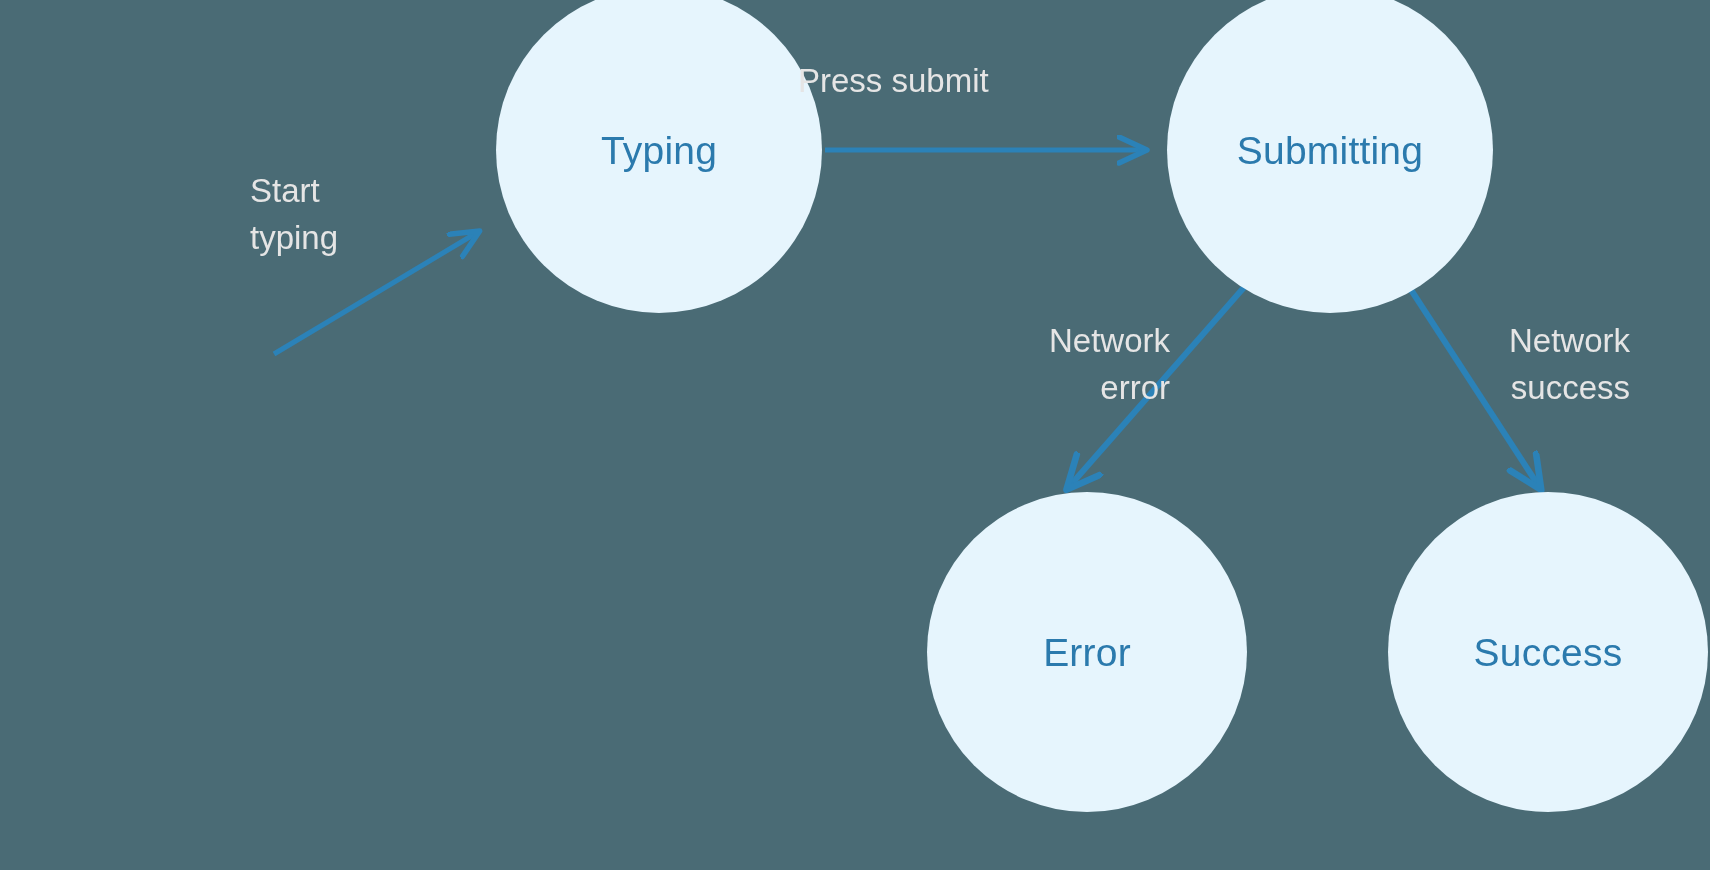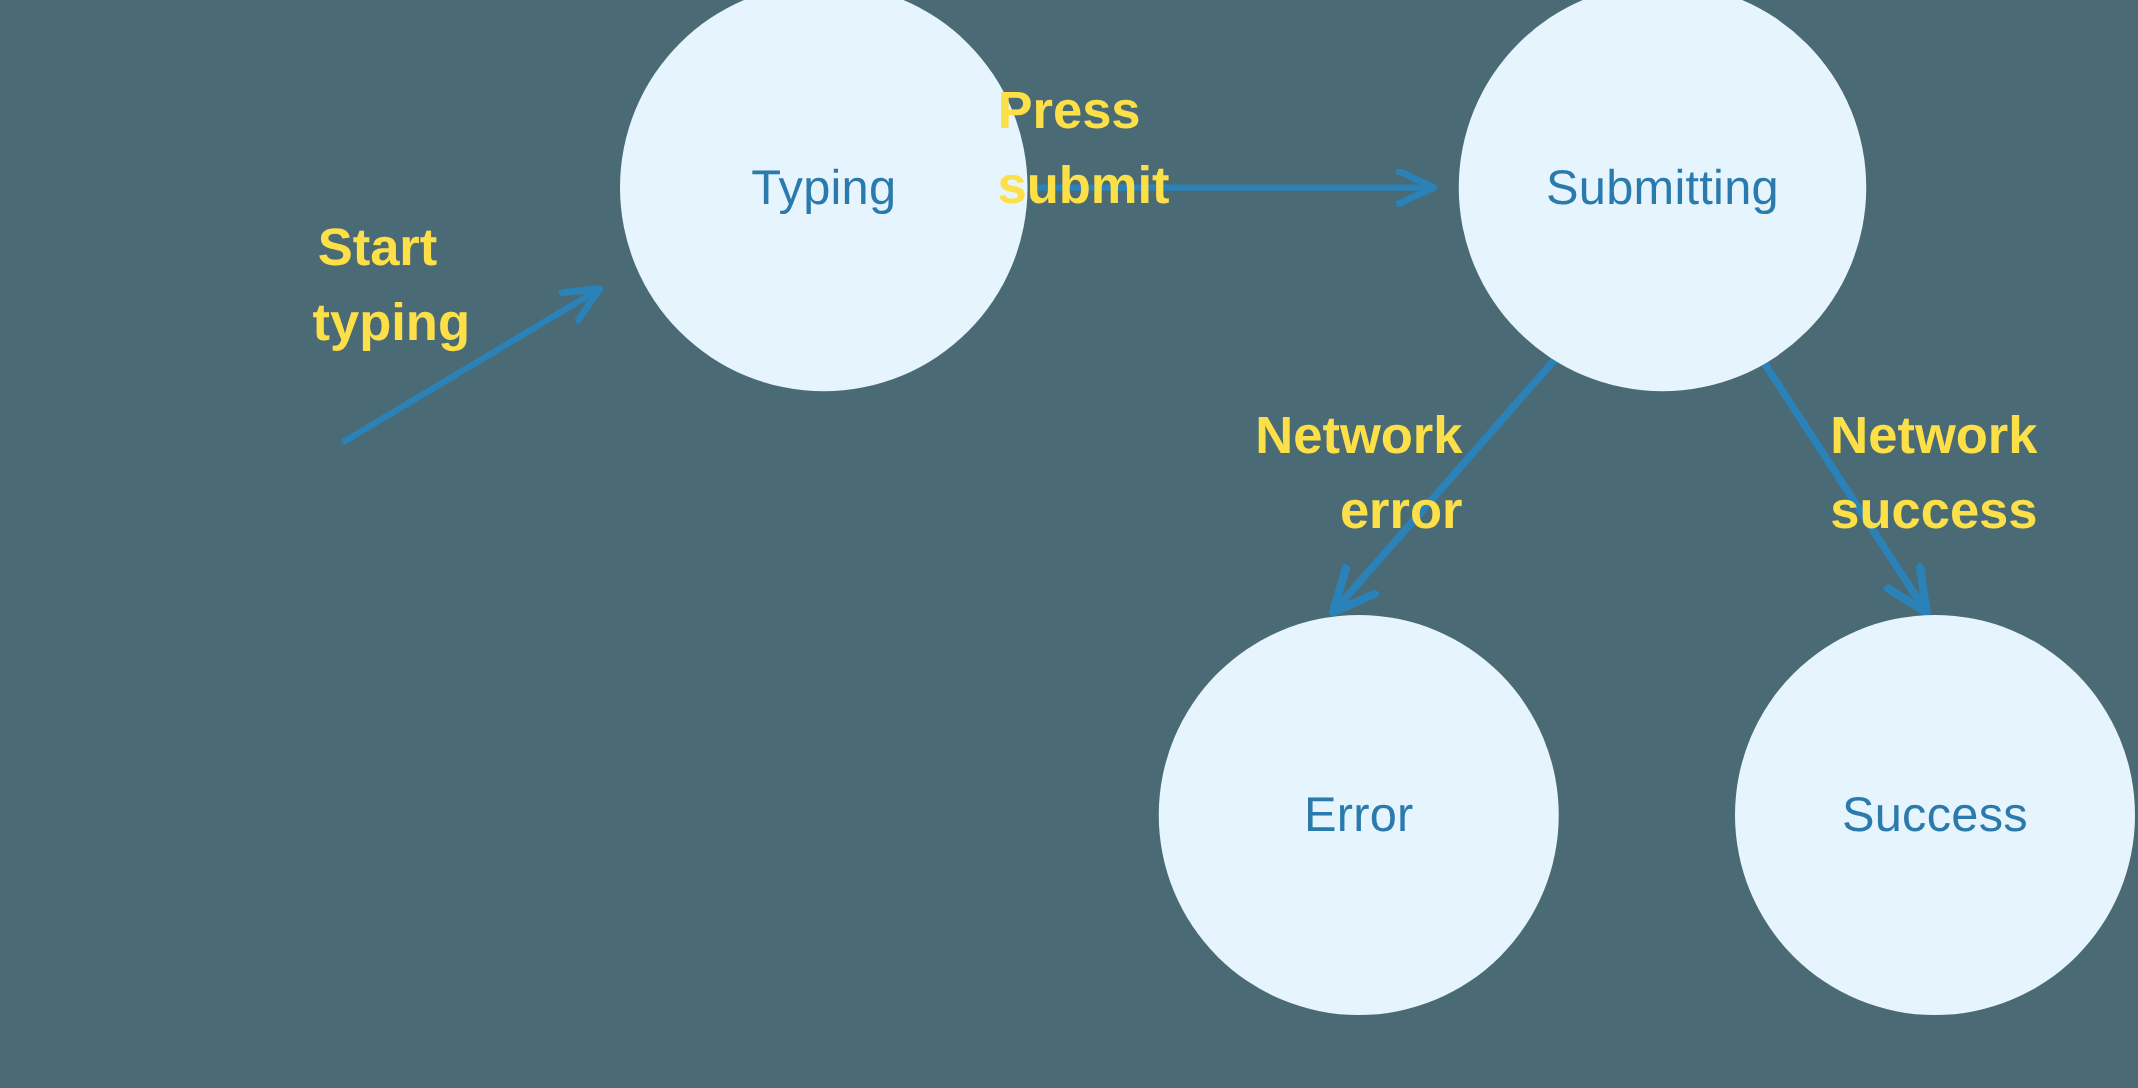--- a/index.html
+++ b/index.html
@@ -33,27 +33,27 @@
   .node-label {
     color: #2b7aad;
     font-size: 39px;
     font-weight: 400;
     letter-spacing: 0.2px;
     line-height: 1;
     white-space: nowrap;
   }
   .edge-label {
     position: absolute;
-    color: #fde047;
-    font-size: 42px;
-    font-weight: 700;
+    color: #e5e5e5;
+    font-size: 33px;
+    font-weight: 400;
     line-height: 1.42;
     white-space: pre-line;
   }
-  .el-start-typing { left: 250px; top: 168px; text-align: center; width: 104px; }
+  .el-start-typing { left: 250px; top: 168px; width: 104px; }
   .el-press-submit { left: 798px; top: 58px; text-align: left; width: 240px; }
   .el-network-error { left: 928px; top: 318px; text-align: right; width: 242px; }
   .el-network-success { left: 1346px; top: 318px; text-align: right; width: 284px; }
 </style>
 </head>
 <body>
 
 <div id="stage">
 
   <svg id="edge-layer" viewBox="0 0 1710 870">

